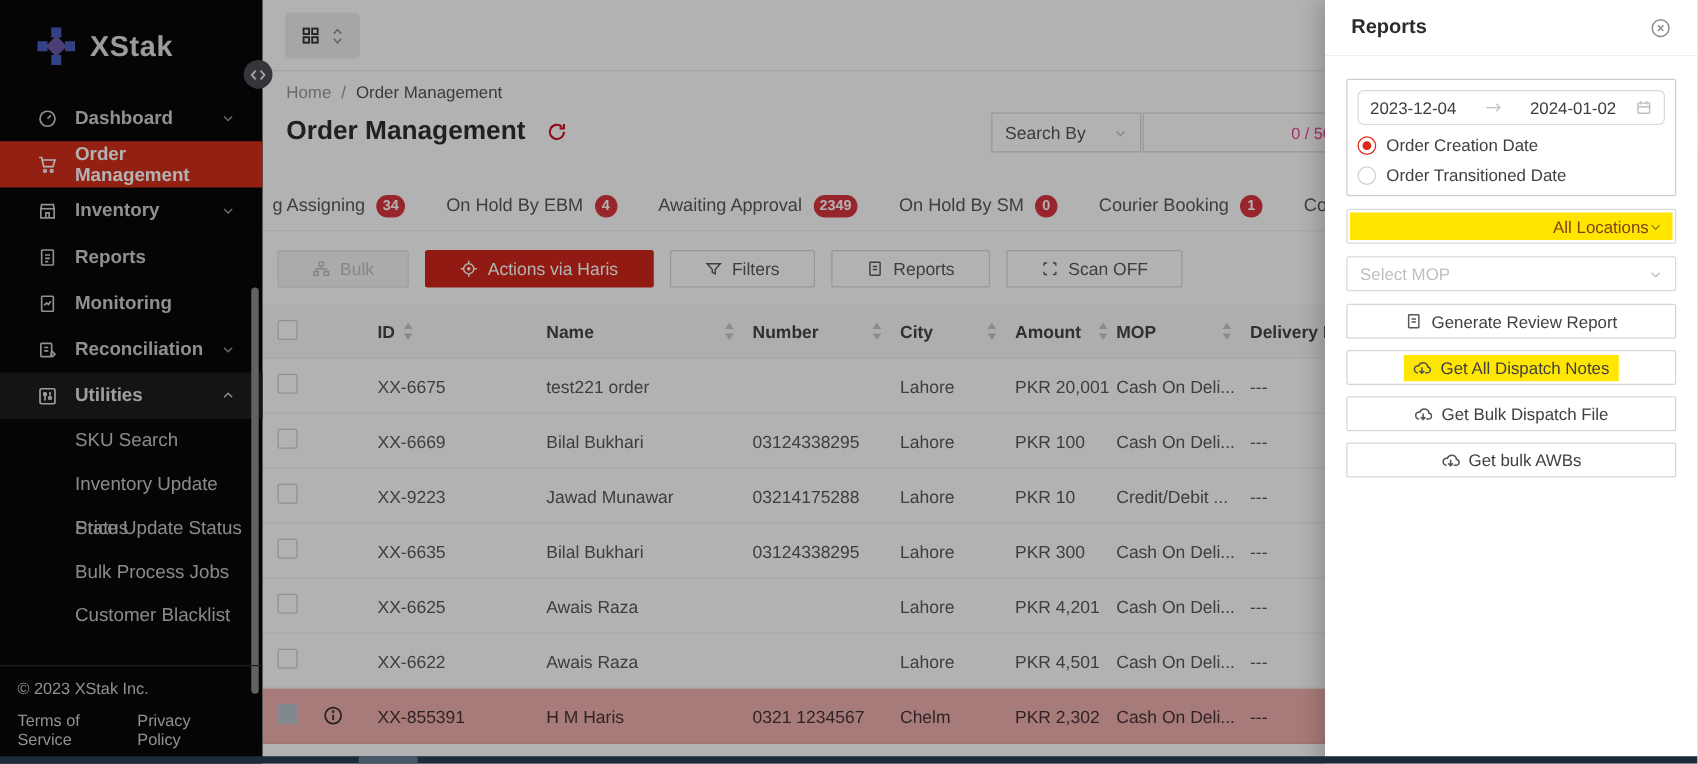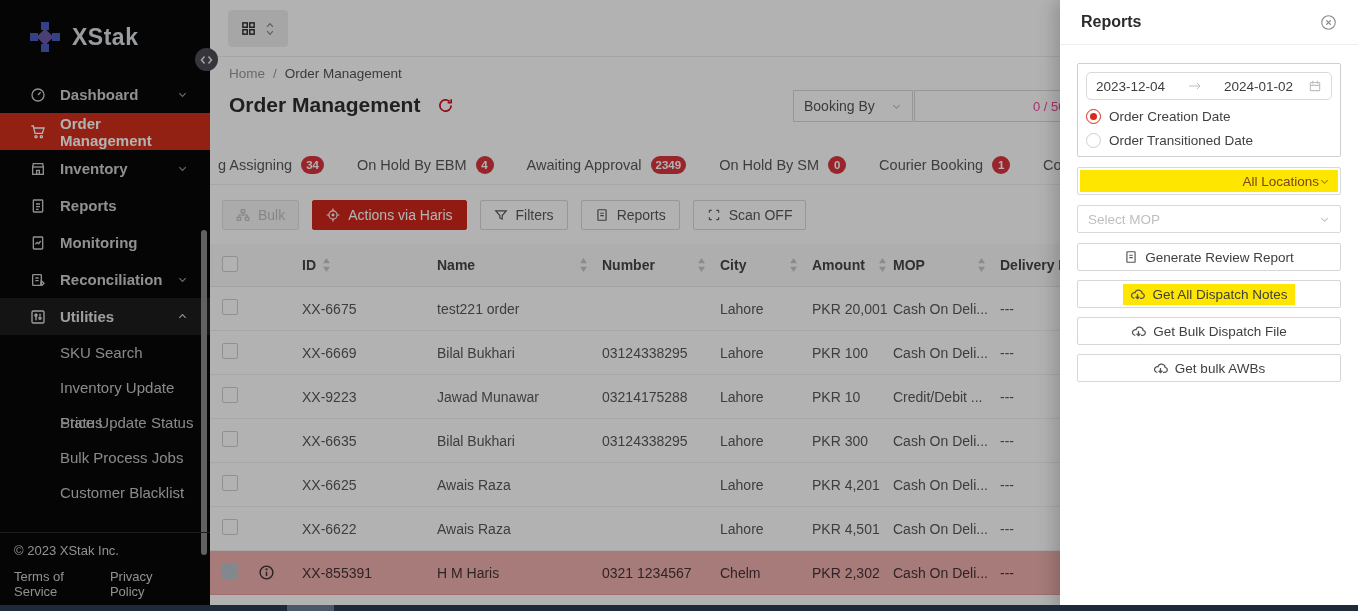--- a/index.html
+++ b/index.html
@@ -42,21 +42,21 @@
   .counter{position:absolute;left:118px;top:8px;font-size:13px;color:#ec4899}
 
   .tabs{position:absolute;left:0;right:0;top:146px;height:39px;display:flex;align-items:center;gap:33px;
         padding-left:8px;border-bottom:1px solid #efefef}
   .tab{display:flex;align-items:center;gap:9px;font-size:14.5px;color:#595959;height:39px;cursor:pointer}
   .tab.active{color:#cf1322;box-shadow:inset 0 -2px 0 #cf1322}
   .badge{background:#d9363e;color:#fff;font-size:11.5px;font-weight:700;height:18px;min-width:18px;
          border-radius:9px;display:inline-flex;align-items:center;justify-content:center;padding:0 5px}
 
   .toolbar{position:absolute;left:12px;top:200px;display:flex;gap:13px}
-  .btn{height:30px;display:inline-flex;align-items:center;gap:8px;padding:0 13px;border:1px solid #d9d9d9;
+  .btn{height:30px;display:inline-flex;align-items:center;gap:8px;padding:0 27px;border:1px solid #d9d9d9;
        border-radius:2px;background:#fff;font-size:14px;color:#595959;cursor:pointer}
   .btn.disabled{background:#f5f5f5;color:#c0c0c0;border-color:#e2e2e2}
   .btn.primary{background:#d0281b;border-color:#d0281b;color:#fff}
 
   .table{position:absolute;left:0;right:0;top:244px;bottom:6px;overflow:hidden}
   .thead{display:flex;align-items:center;height:43px;background:#fafafa;border-bottom:1px solid #e9e9e9;
          padding-left:12px;font-size:14px;color:#454545;font-weight:600}
   .trow{display:flex;align-items:center;height:44px;border-bottom:1px solid #f0f0f0;background:#fff;
         font-size:14px;color:#595959;padding-left:12px}
   .trow.flagged{background:#eeb0ae;border-color:#e2a09d;color:#463335}
@@ -260,21 +260,21 @@
     <span>Order Management</span>
     <span style="color:#cf1322">
         <svg width="17" height="17" viewBox="0 0 24 24" fill="none" stroke="currentColor" stroke-width="2.4">
           <path d="M20 12a8 8 0 1 1-2.4-5.7"></path>
           <path d="M20 3v5h-5" stroke-linejoin="round"></path>
         </svg>
       </span>
   </div>
 
   <div class="searchby">
-    <span>Booking By</span>
+    <span>Search By</span>
     <span style="color:#bfbfbf">
         <svg width="11" height="11" viewBox="0 0 24 24" fill="none" stroke="currentColor" stroke-width="2.4">
           <path d="M5 9l7 7 7-7"></path>
         </svg>
       </span>
   </div>
   <div class="searchinput">
     <span class="counter">0 / 50</span>
   </div>
 

